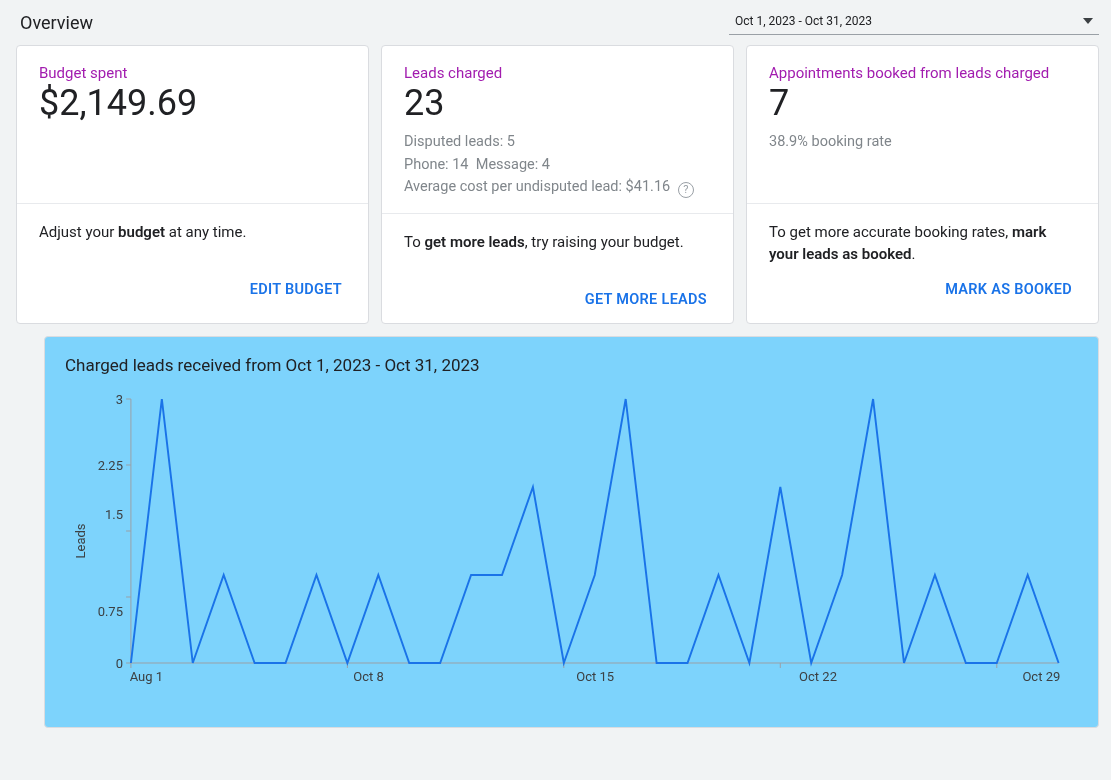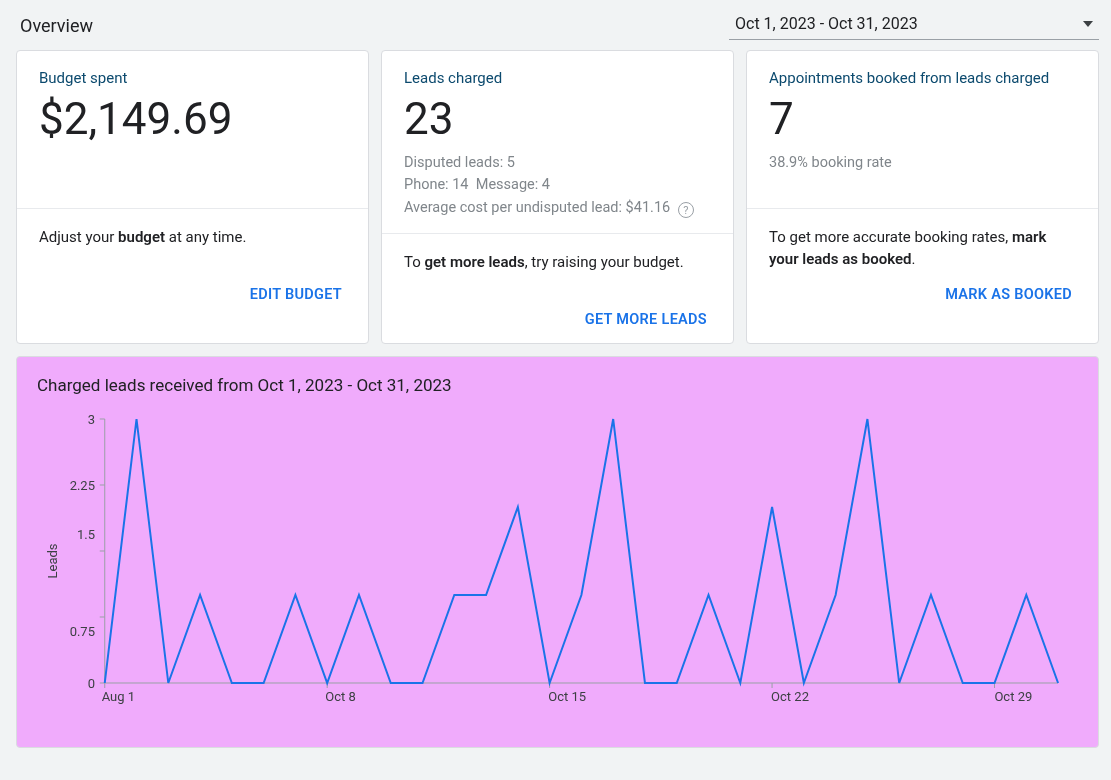--- a/index.html
+++ b/index.html
@@ -27,21 +27,21 @@
       padding-left: 4px;
     }
     .date-range-picker {
       display: flex;
       align-items: center;
       justify-content: space-between;
       width: 370px;
       padding: 4px 6px 6px 6px;
       border-bottom: 1px solid #9aa0a6;
       cursor: pointer;
-      font-size: 16px;
+      font-size: 12px;
       font-weight: 400;
       color: #202124;
     }
     .date-range-picker .caret {
       width: 0; height: 0;
       border-left: 5px solid transparent;
       border-right: 5px solid transparent;
       border-top: 6px solid #3c4043;
     }
 
@@ -60,25 +60,25 @@
       min-width: 0;
     }
     .card-main {
       padding: 18px 22px 14px 22px;
       flex: 0 0 auto;
       min-height: 158px;
       border-bottom: 1px solid #e8eaed;
     }
     .card-label {
       font-size: 15px;
-      color: #0c4a6e;
-      margin-bottom: 6px;
+      color: #a21caf;
+      margin-bottom: 0;
     }
     .card-metric {
-      font-size: 44px;
+      font-size: 36px;
       font-weight: 400;
       color: #202124;
       line-height: 1.2;
       margin-bottom: 6px;
     }
     .card-desc {
       color: #80868b;
       font-size: 14.5px;
       line-height: 1.55;
     }
@@ -115,24 +115,25 @@
       font-size: 14.5px;
       font-weight: 600;
       letter-spacing: 0.3px;
       cursor: pointer;
       font-family: inherit;
     }
     .strong { font-weight: 600; }
 
     .chart-card {
       margin-top: 12px;
-      background: #f0abfc;
+      background: #7dd3fc;
       border: 1px solid #dadce0;
       border-radius: 4px;
       padding: 18px 20px 36px 20px;
+      margin-left: 28px;
     }
     .chart-title {
       font-size: 17px;
       font-weight: 400;
       color: #202124;
       margin-bottom: 16px;
     }
     .chart-area {
       position: relative;
       height: 300px;

